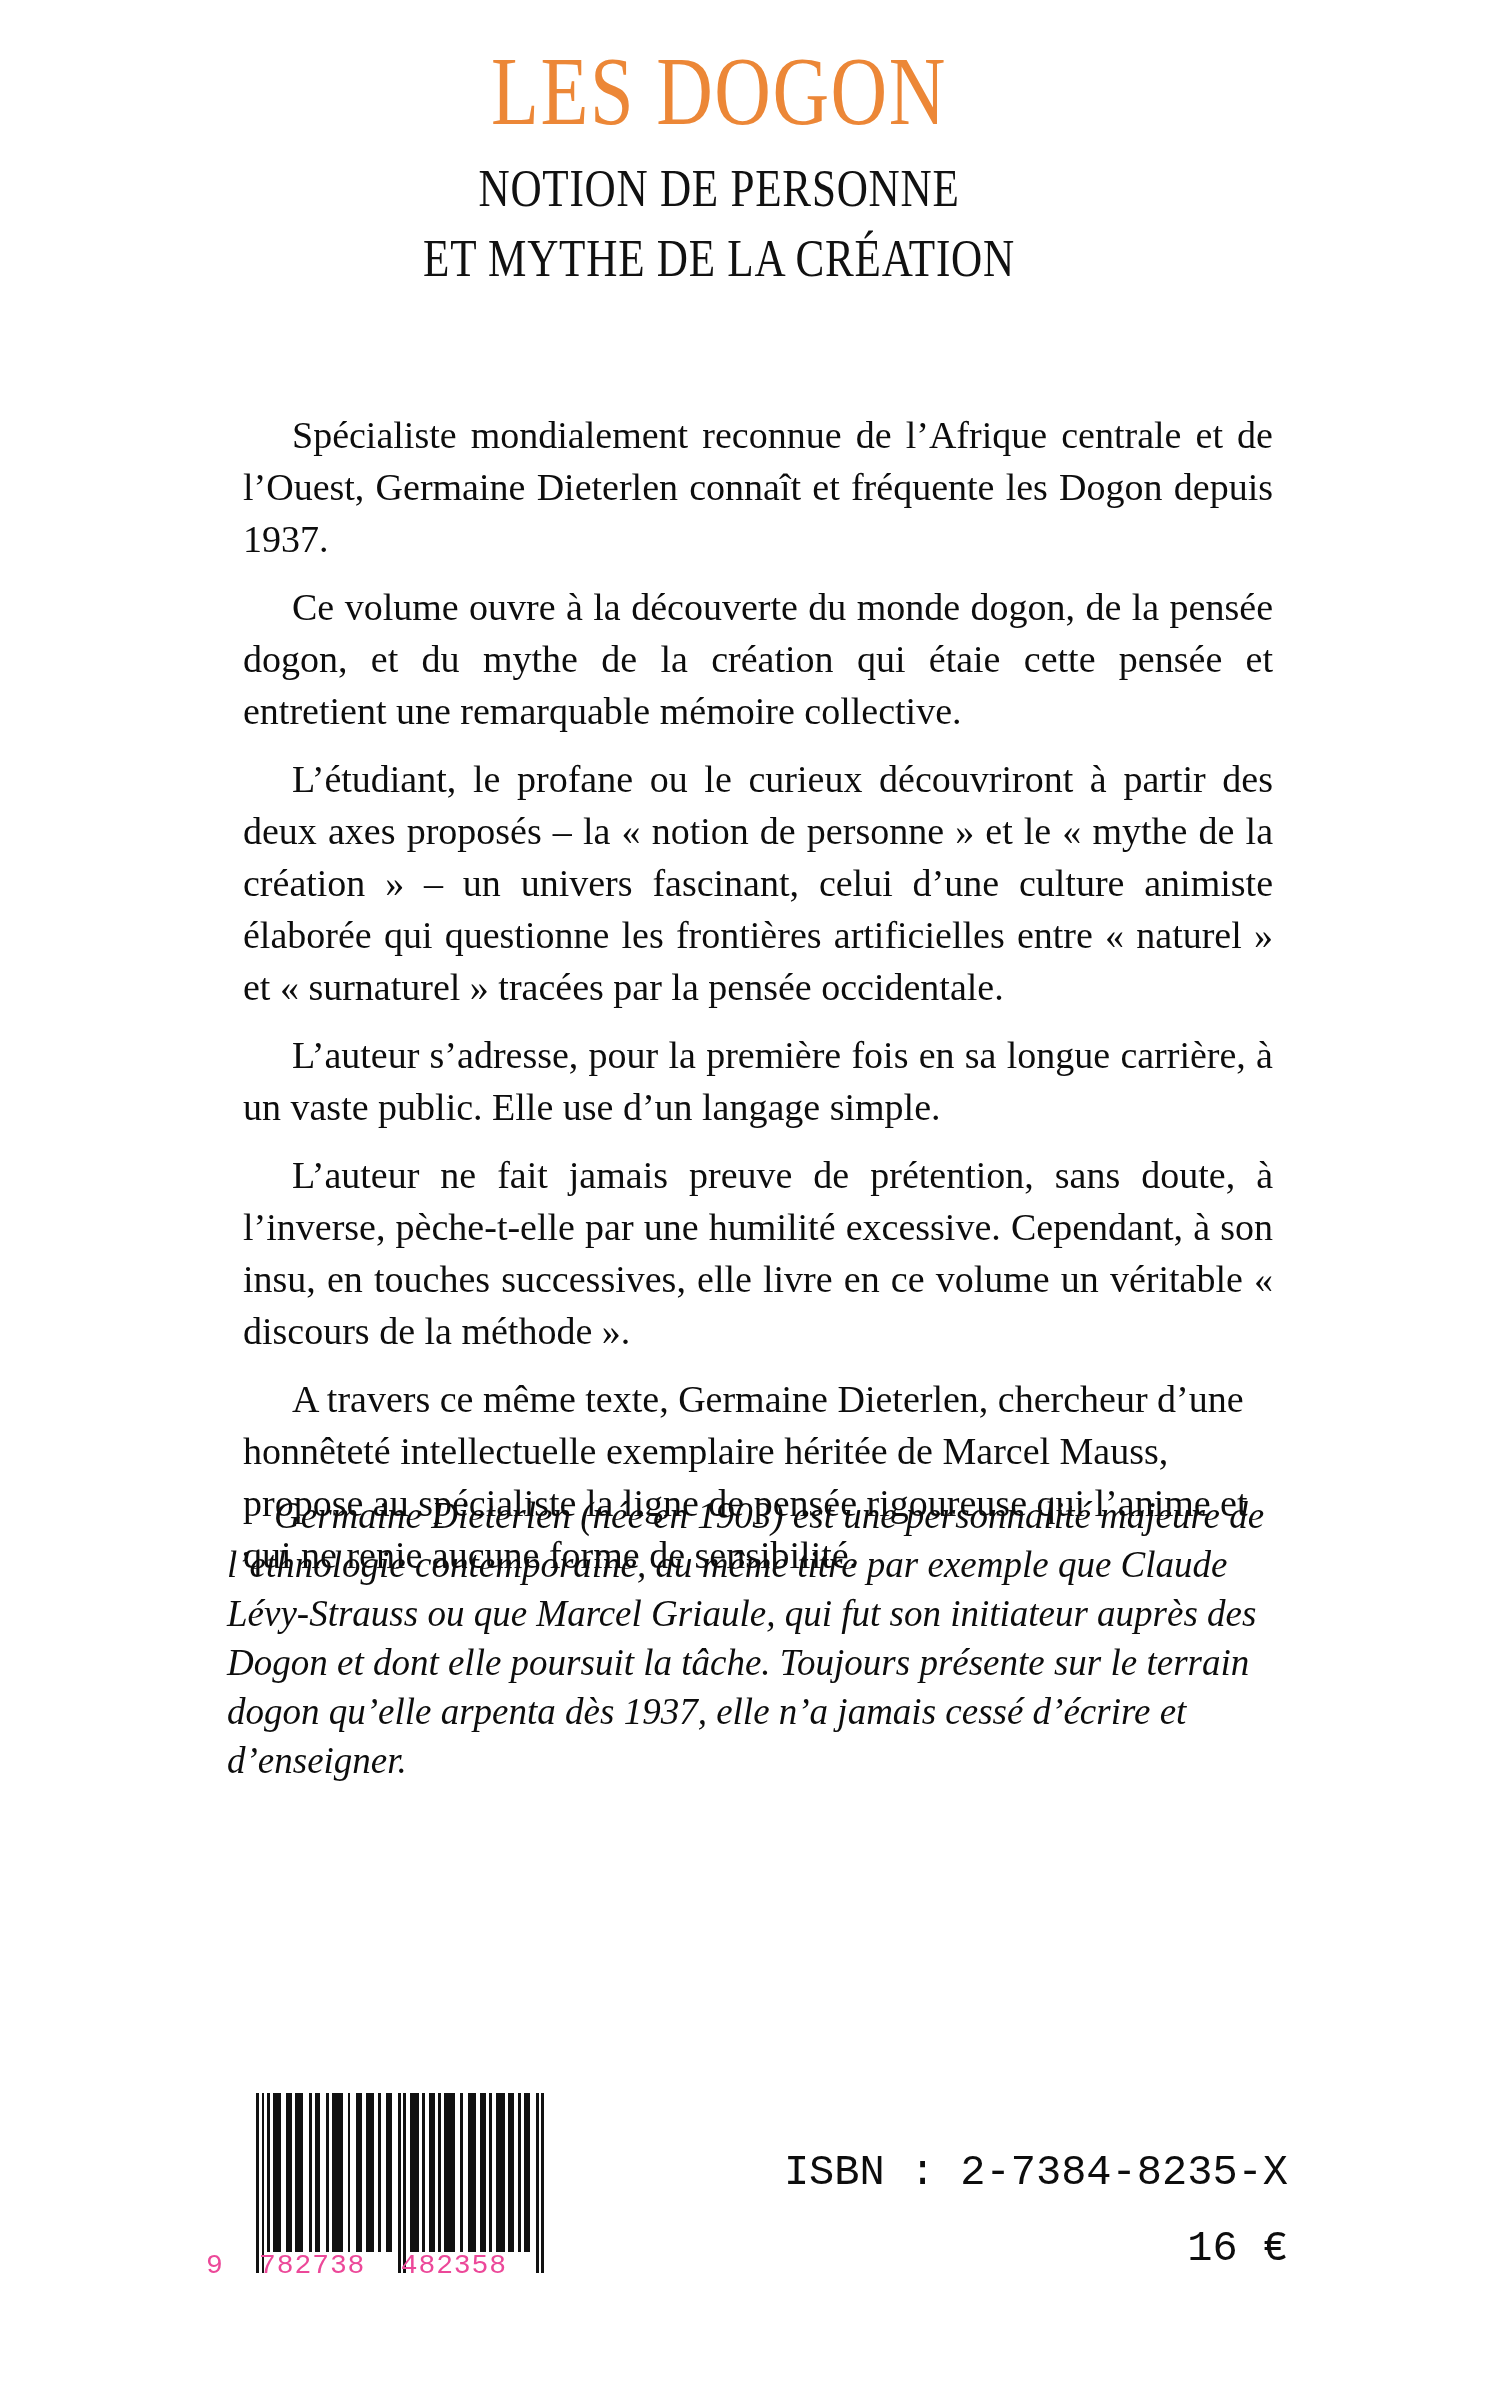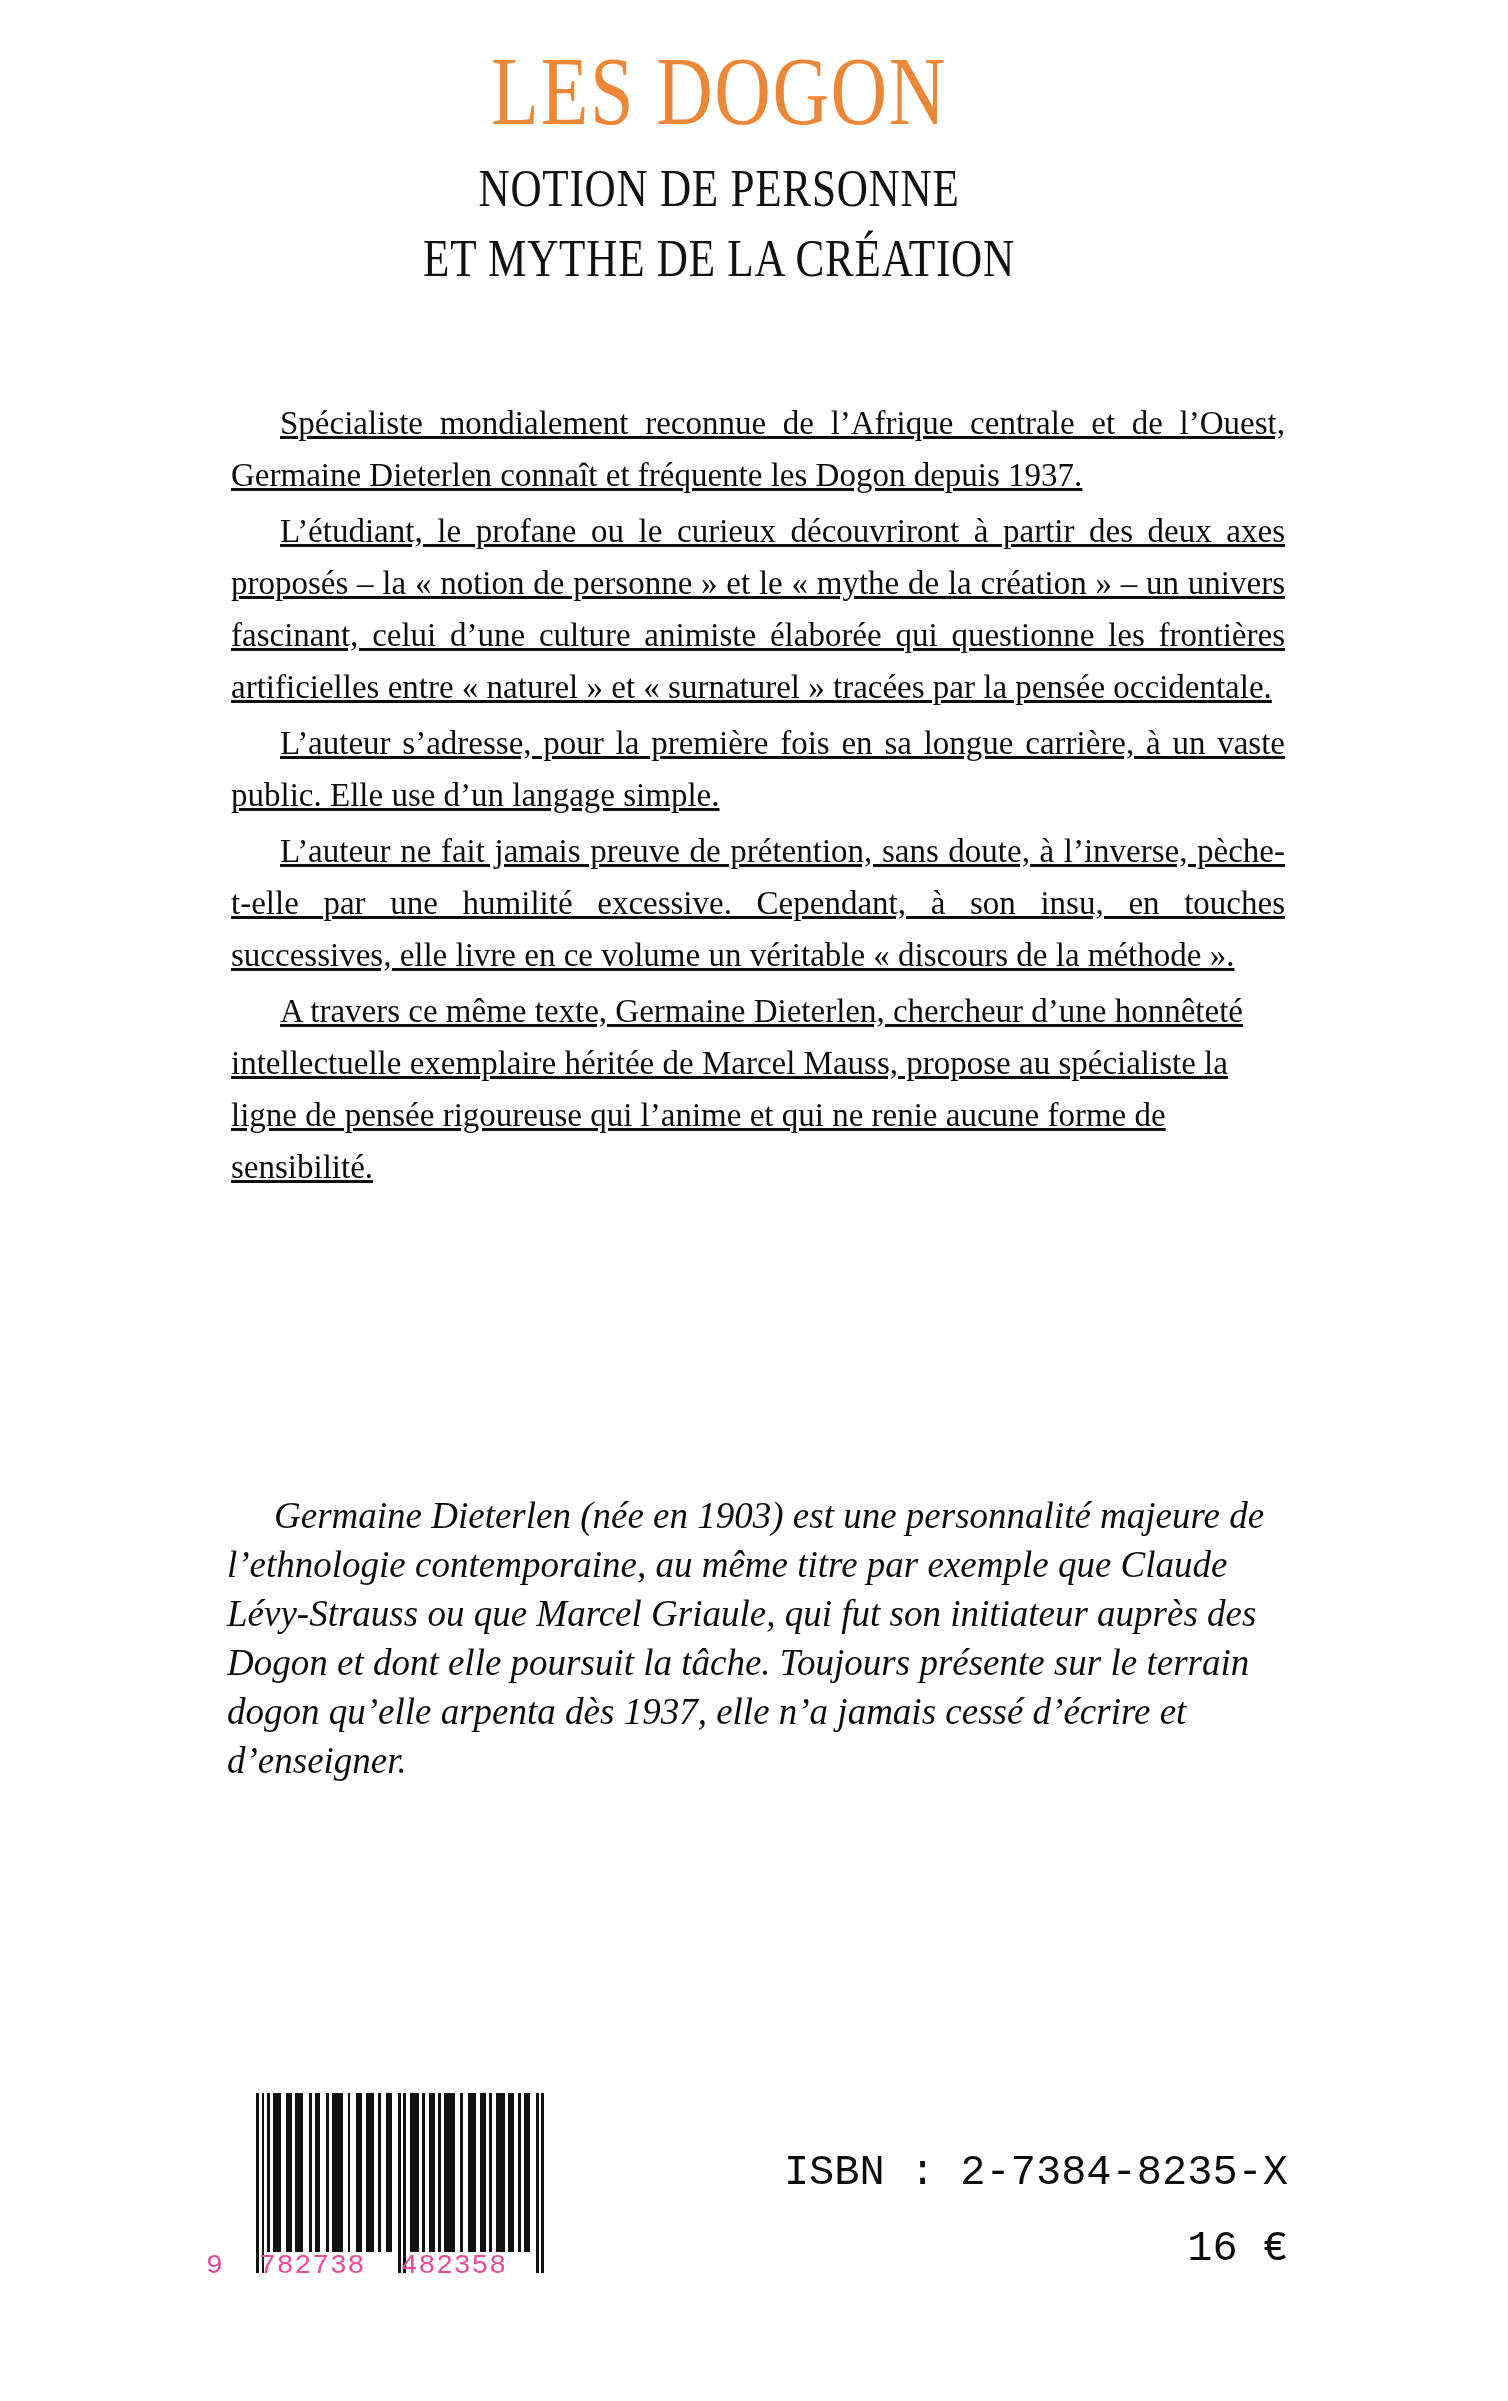--- a/index.html
+++ b/index.html
@@ -51,28 +51,27 @@
   #subtitle-2 { margin-top: 18px; }
 
   
   #body-copy {
     position: absolute;
     top: 393px;
     left: 227px;
     width: 1062px;
   }
   #body-copy p {
-    margin: 4px;
+    margin: 16px;
     text-align: justify;
     text-indent: 49px;
-    font-size: 33px;
+    font-size: 38px;
     line-height: 52px;
     font-family: "Liberation Serif", "DejaVu Serif", serif;
     hyphens: none;
-    text-decoration: underline;
   }
   #body-copy p:last-child { text-align: left; }
 
   
   #bio-block {
     position: absolute;
     top: 1491px;
     left: 227px;
     width: 1062px;
   }
@@ -134,20 +133,21 @@
 <body>
 
 <div id="title-block">
   <div id="main-title" style="color:#ec8737;">LES DOGON</div>
   <div id="subtitle-1">NOTION DE PERSONNE</div>
   <div id="subtitle-2">ET MYTHE DE LA CRÉATION</div>
 </div>
 
 <div id="body-copy">
   <p>Spécialiste mondialement reconnue de l’Afrique centrale et de l’Ouest, Germaine Dieterlen connaît et fréquente les Dogon depuis 1937.</p>
+  <p>Ce volume ouvre à la découverte du monde dogon, de la pensée dogon, et du mythe de la création qui étaie cette pensée et entretient une remarquable mémoire collective.</p>
   <p>L’étudiant, le profane ou le curieux découvriront à partir des deux axes proposés – la « notion de personne » et le « mythe de la création » – un univers fascinant, celui d’une culture animiste élaborée qui questionne les frontières artificielles entre « naturel » et « surnaturel » tracées par la pensée occidentale.</p>
   <p>L’auteur s’adresse, pour la première fois en sa longue carrière, à un vaste public. Elle use d’un langage simple.</p>
   <p>L’auteur ne fait jamais preuve de prétention, sans doute, à l’inverse, pèche-t-elle par une humilité excessive. Cependant, à son insu, en touches successives, elle livre en ce volume un véritable « discours de la méthode ».</p>
   <p>A travers ce même texte, Germaine Dieterlen, chercheur d’une honnêteté intellectuelle exemplaire héritée de Marcel Mauss, propose au spécialiste la ligne de pensée rigoureuse qui l’anime et qui ne renie aucune forme de sensibilité.</p>
 </div>
 
 <div id="bio-block">
   <p>Germaine Dieterlen (née en 1903) est une personnalité majeure de l’ethnologie contemporaine, au même titre par exemple que Claude Lévy-Strauss ou que Marcel Griaule, qui fut son initiateur auprès des Dogon et dont elle poursuit la tâche. Toujours présente sur le terrain dogon qu’elle arpenta dès 1937, elle n’a jamais cessé d’écrire et d’enseigner.</p>
 </div>
 

